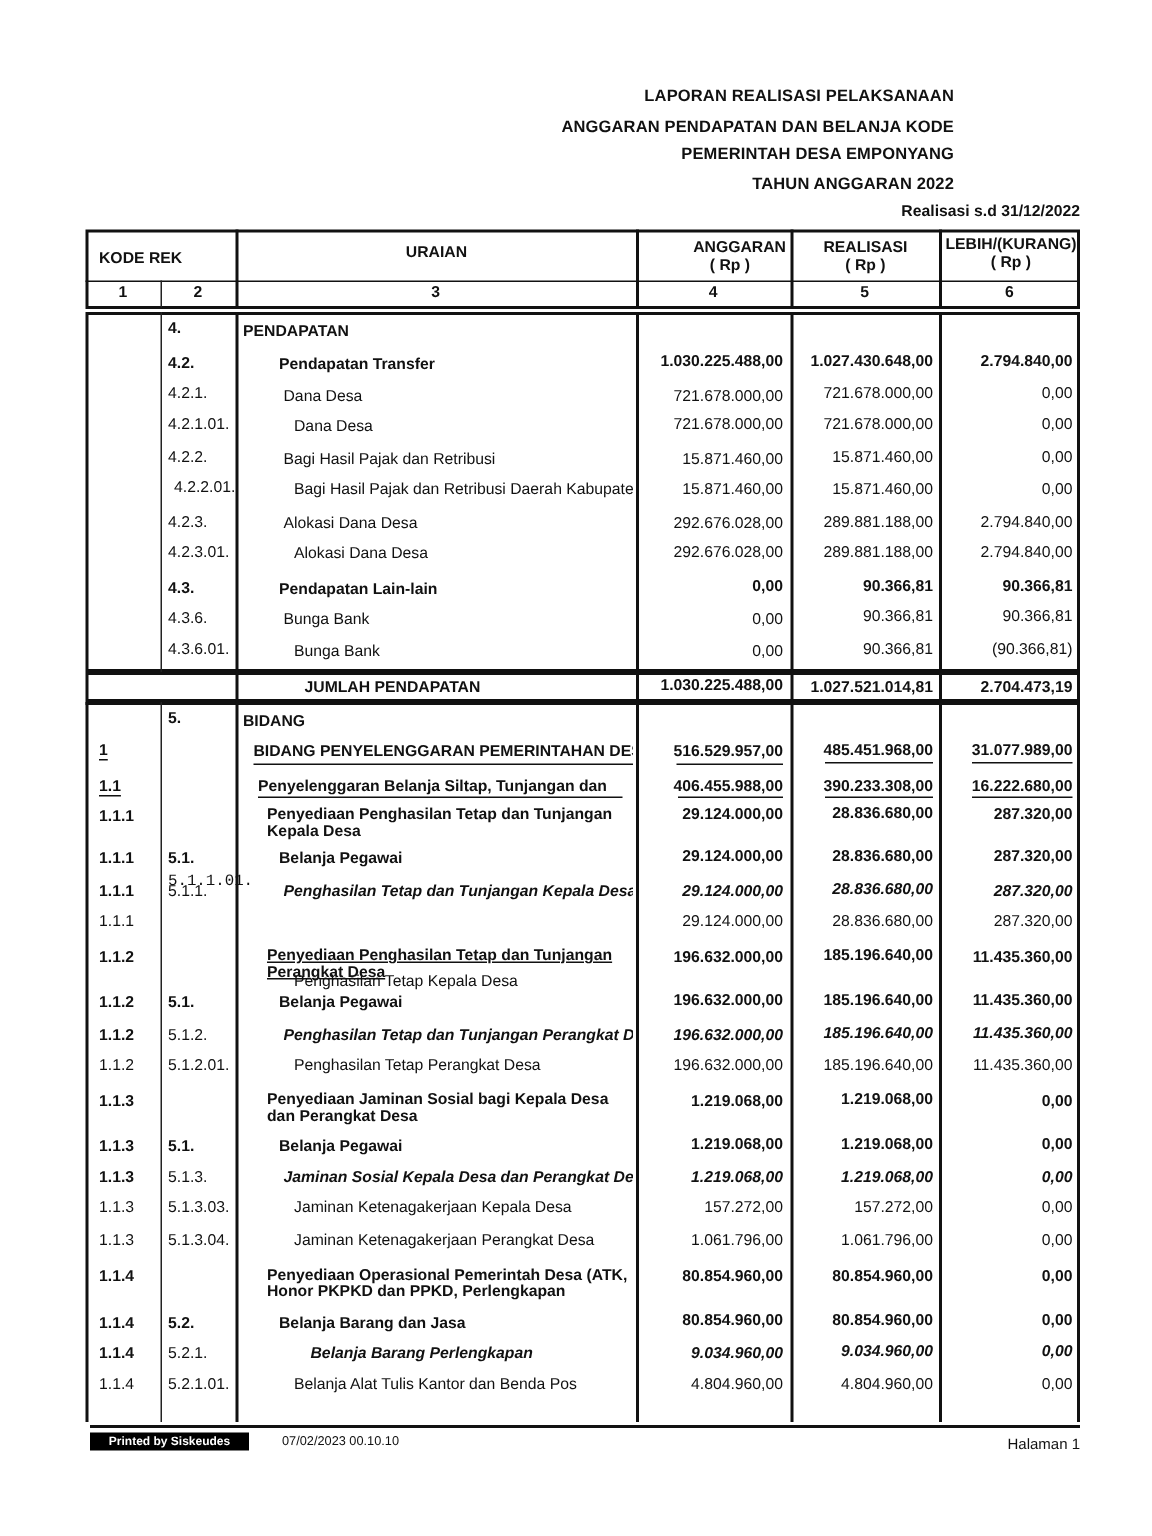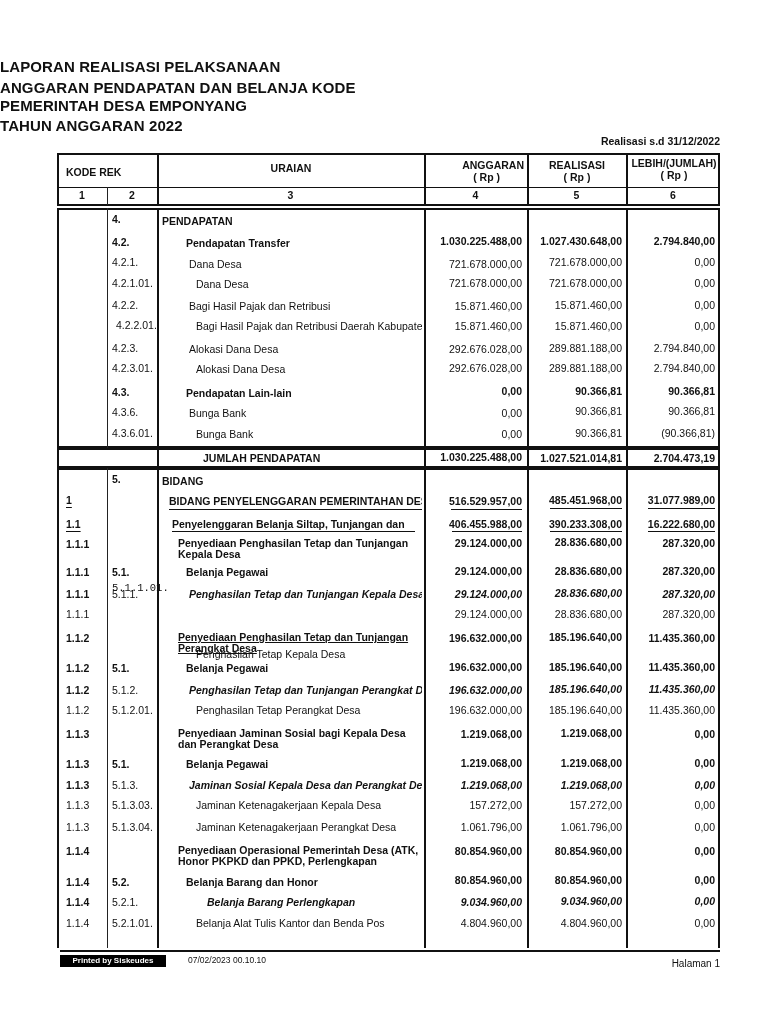--- a/index.html
+++ b/index.html
@@ -1,19 +1,19 @@
 <!DOCTYPE html>
 <html><head>
 <meta charset="utf-8">
 <style>
   html, body { margin:0; padding:0; background:#ffffff; }
   body { width:768px; height:1024px; position:relative; overflow:hidden;
          font-family:"Liberation Sans", sans-serif; color:#111; }
-  .title-line { position:absolute; left:0; width:636px; text-align:left;
-                font-weight:bold; font-size:15px; letter-spacing:0.1px; }
+  .title-line { position:absolute; left:0; width:636px; text-align:right;
+                font-weight:bold; font-size:11px; letter-spacing:0.1px; }
   .asof { position:absolute; right:48px; top:135px; font-size:10.5px; font-weight:bold; }
 
   
   .frame { position:absolute; left:57px; width:663px; border:2px solid #111; box-sizing:border-box; }
   .vline { position:absolute; width:0; border-left:1.5px solid #222; }
   .vline.thick { border-left:2.5px solid #111; }
   .hline { position:absolute; height:0; border-top:1.5px solid #111; }
 
   .cell { position:absolute; font-size:10.5px; white-space:nowrap; line-height:12px; }
   .hdr { font-weight:bold; font-size:10.5px; text-align:center; }
@@ -46,21 +46,21 @@
 <div class="vline thick" style="left:424px; top:153px; height:53px;"></div>
 <div class="vline thick" style="left:527px; top:153px; height:53px;"></div>
 <div class="vline thick" style="left:626px; top:153px; height:53px;"></div>
 
 <div class="cell hdr" style="left:66px; top:166px; text-align:left;">KODE REK</div>
 <div class="cell hdr" style="left:160px; width:262px; top:162px;">URAIAN</div>
 <div class="cell hdr" style="left:428px; width:96px; top:159px; text-align:right;">ANGGARAN</div>
 <div class="cell hdr" style="left:428px; width:72px; top:171px; text-align:right;">( Rp )</div>
 <div class="cell hdr" style="left:530px; width:94px; top:159px;">REALISASI</div>
 <div class="cell hdr" style="left:530px; width:94px; top:171px;">( Rp )</div>
-<div class="cell hdr" style="left:628px; width:92px; top:157px;">LEBIH/(JUMLAH)</div>
+<div class="cell hdr" style="left:628px; width:92px; top:157px;">LEBIH/(KURANG)</div>
 <div class="cell hdr" style="left:628px; width:92px; top:169px;">( Rp )</div>
 
 <div class="cell hdr" style="left:57px; width:50px; top:189px;">1</div>
 <div class="cell hdr" style="left:107px; width:50px; top:189px;">2</div>
 <div class="cell hdr" style="left:157px; width:267px; top:189px;">3</div>
 <div class="cell hdr" style="left:424px; width:103px; top:189px;">4</div>
 <div class="cell hdr" style="left:527px; width:99px; top:189px;">5</div>
 <div class="cell hdr" style="left:626px; width:94px; top:189px;">6</div>
 
 <div class="frame" style="top:208px; height:240px;"></div>
@@ -294,21 +294,21 @@
 <div>
   <div class="cell b" style="left:66px; top:845px;">1.1.4</div>
   <div class="cell b wrap" style="left:178px; top:845px; width:246px; line-height:11px;">Penyediaan Operasional Pemerintah Desa (ATK, Honor PKPKD dan PPKD, Perlengkapan</div>
   <div class="cell num b" style="left:424px; width:98px; top:845px;">80.854.960,00</div>
   <div class="cell num b" style="left:527px; width:95px; top:845px;">80.854.960,00</div>
   <div class="cell num b" style="left:626px; width:89px; top:845px;">0,00</div>
 </div>
 <div>
   <div class="cell b" style="left:66px; top:876px;">1.1.4</div>
   <div class="cell b" style="left:112px; top:876px;">5.2.</div>
-  <div class="cell b" style="left:186px; top:876px;">Belanja Barang dan Honor</div>
+  <div class="cell b" style="left:186px; top:876px;">Belanja Barang dan Jasa</div>
   <div class="cell num b" style="left:424px; width:98px; top:874px;">80.854.960,00</div>
   <div class="cell num b" style="left:527px; width:95px; top:874px;">80.854.960,00</div>
   <div class="cell num b" style="left:626px; width:89px; top:874px;">0,00</div>
 </div>
 <div>
   <div class="cell b" style="left:66px; top:896px;">1.1.4</div>
   <div class="cell" style="left:112px; top:896px;">5.2.1.</div>
   <div class="cell b i" style="left:207px; top:896px;">Belanja Barang Perlengkapan</div>
   <div class="cell num b i" style="left:424px; width:98px; top:896px;">9.034.960,00</div>
   <div class="cell num b i" style="left:527px; width:95px; top:895px;">9.034.960,00</div>

